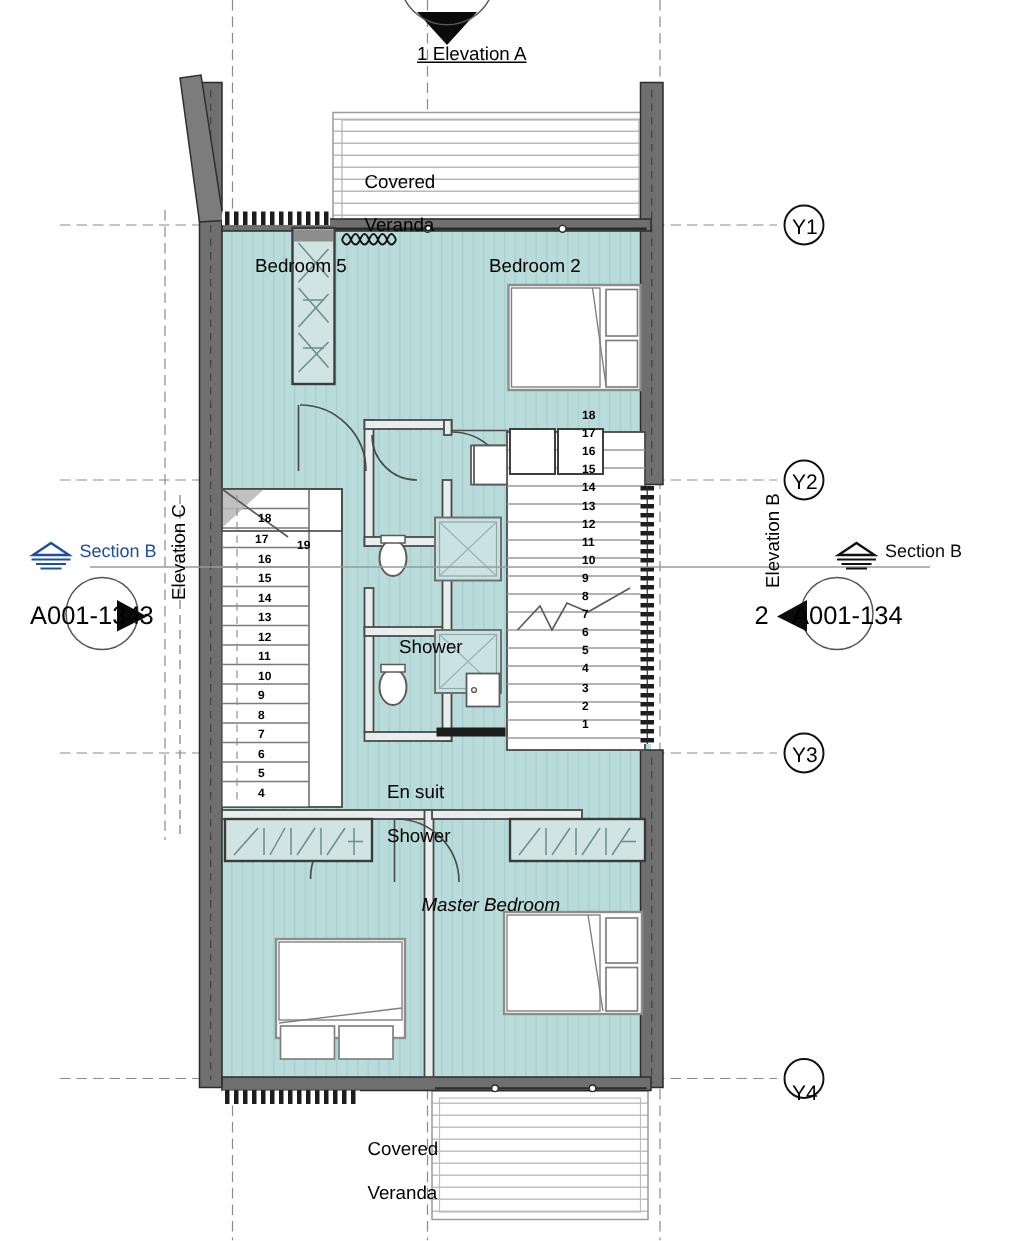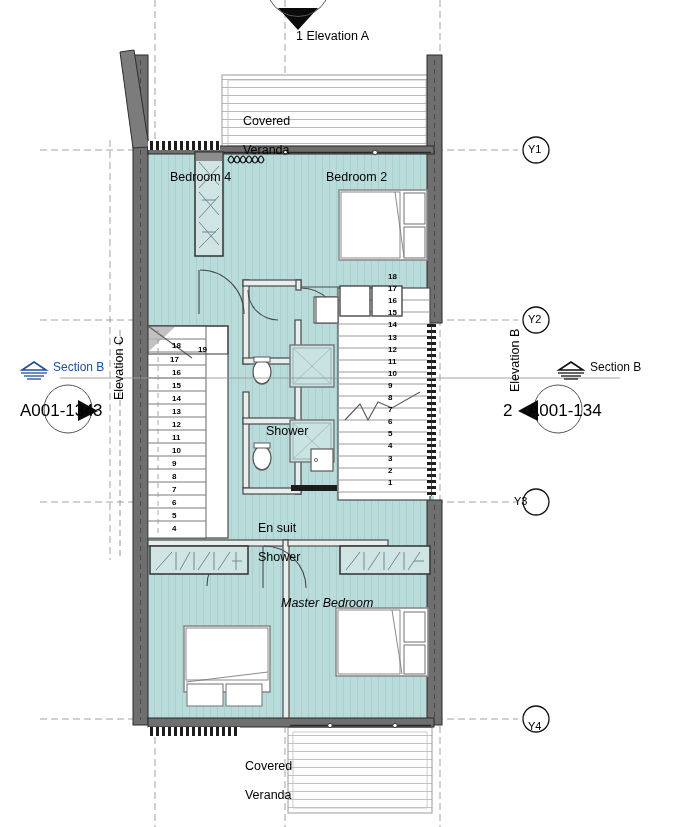--- a/index.html
+++ b/index.html
@@ -5,21 +5,21 @@
   html,body{margin:0;padding:0;background:#ffffff;}
   body{
     font-family:"Liberation Sans", sans-serif;
     width:677px;height:827px;overflow:hidden;position:relative;
   }
   #stage{position:absolute;left:0;top:0;width:677px;height:827px;}
   svg#plan{position:absolute;left:0;top:0;width:677px;height:827px;display:block;}
   .lbl{position:absolute;font-family:"Liberation Sans",sans-serif;color:#000;white-space:pre;line-height:1.18;}
   .lbl-room{font-size:12.5px;}
   .lbl-sec{font-size:12px;color:#1c4fa1;font-weight:400;}
-  .lbl-grid{font-size:11px;}
+  .lbl-grid{font-size:14px;}
   .lbl-step{font-size:8px;font-weight:bold;text-align:center;}
   .lbl-elev{font-size:12.5px;}
   .rot90{transform:rotate(-90deg);transform-origin:left top;}
   .lbl-num{font-size:17px;}
 </style>
 </head>
 <body>
 
 <div id="stage">
 
@@ -303,28 +303,28 @@
   <g>
     <polygon points="278,8 318,8 298,30" fill="#0a0a0a"></polygon>
     <path d="M270,0 A32,32 0 0 0 326,0" fill="none" stroke="#555" stroke-width="1"></path>
   </g>
 
   <g stroke="#8a8a8a" stroke-width="0.9">
     <line x1="120" y1="330" x2="120" y2="560" stroke-dasharray="6,4"></line>
   </g>
 </svg>
 
-<div class="lbl lbl-room" style="left:296px;top:29px;">1 Elevation A</div>
+<div class="lbl lbl-room" style="left:278px;top:29px;text-decoration:underline;">1 Elevation A</div>
 
 <div class="lbl lbl-room" style="left:236px;top:99px;">
   <span>Covered</span><br>
   <span>Veranda</span>
 </div>
 
-<div class="lbl lbl-room" style="left:170px;top:170px;">Bedroom 4</div>
+<div class="lbl lbl-room" style="left:170px;top:170px;">Bedroom 5</div>
 <div class="lbl lbl-room" style="left:326px;top:170px;">Bedroom 2</div>
 <div class="lbl lbl-room" style="left:266px;top:424px;">Shower</div>
 
 <div class="lbl lbl-room" style="left:251px;top:506px;">
   <span>En suit</span><br>
   <span>Shower</span>
 </div>
 
 <div class="lbl lbl-room" style="left:281px;top:596px;font-style:italic;">Master Bedroom</div>
 
@@ -340,25 +340,25 @@
 <div class="lbl lbl-num" style="left:528px;top:401px;">A001-134</div>
 
 <div class="lbl lbl-num" style="left:93px;top:401px;">3</div>
 <div class="lbl lbl-num" style="left:503px;top:401px;">2</div>
 
 <div class="lbl lbl-elev rot90" style="left:112px;top:400px;">Elevation C</div>
 <div class="lbl lbl-elev rot90" style="left:508px;top:392px;">Elevation B</div>
 
 <div class="lbl lbl-grid" style="left:528px;top:143px;">Y1</div>
 <div class="lbl lbl-grid" style="left:528px;top:313px;">Y2</div>
-<div class="lbl lbl-grid" style="left:514px;top:495px;">Y3</div>
+<div class="lbl lbl-grid" style="left:528px;top:495px;">Y3</div>
 <div class="lbl lbl-grid" style="left:528px;top:720px;">Y4</div>
 
 <div id="stairL">
-      <div class="lbl lbl-step" style="left: 198px; top: 345px;">19</div>
+      <div class="lbl lbl-step" style="left: 198px; top: 359px;">19</div>
       <div class="lbl lbl-step" style="left: 172px; top: 341px;">18</div>
       <div class="lbl lbl-step" style="left: 170px; top: 355px;">17</div>
       <div class="lbl lbl-step" style="left: 172px; top: 368px;">16</div>
       <div class="lbl lbl-step" style="left: 172px; top: 381px;">15</div>
       <div class="lbl lbl-step" style="left: 172px; top: 394px;">14</div>
       <div class="lbl lbl-step" style="left: 172px; top: 407px;">13</div>
       <div class="lbl lbl-step" style="left: 172px; top: 420px;">12</div>
       <div class="lbl lbl-step" style="left: 172px; top: 433px;">11</div>
       <div class="lbl lbl-step" style="left: 172px; top: 446px;">10</div>
       <div class="lbl lbl-step" style="left: 172px; top: 459px;">9</div>

